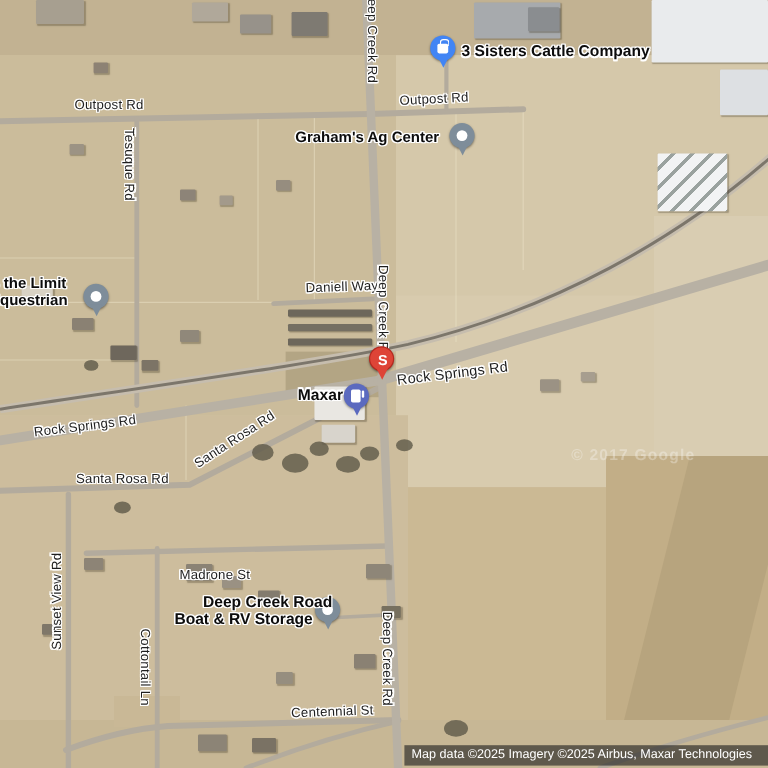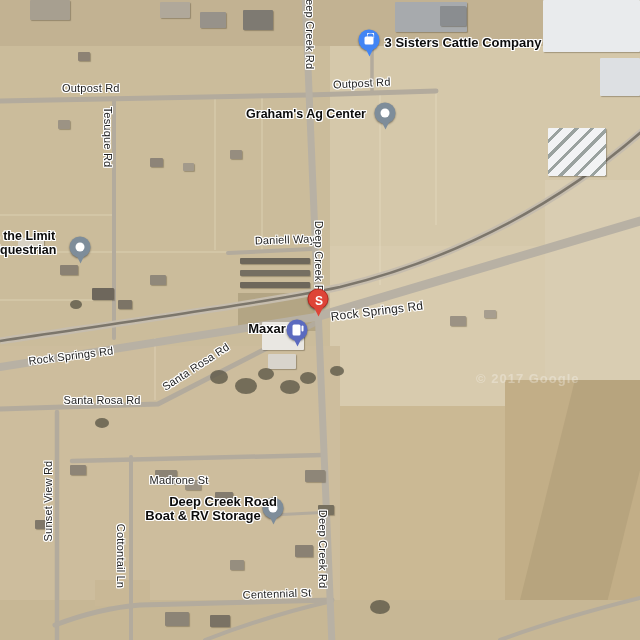--- a/index.html
+++ b/index.html
@@ -202,14 +202,15 @@
   <div class="poi-label" style="left:203px;top:509px;font-size:13px;transform:translate(-50%,-50%);">
     <span style="display:block;margin-left:40px;">Deep Creek Road</span>
     <span style="display:block;">Boat &amp; RV Storage</span>
   </div>
 
   <div class="pin" style="left:318px;top:299px;background:#DE4437;color:#DE4437;border:1px solid #b5281f;">
     <span class="tail"></span>
     <span class="pin-letter">S</span>
   </div>
 
+  <div id="attribution">Map data ©2025 Imagery ©2025 Airbus, Maxar Technologies</div>
 
 </div>
 
 </body></html>

